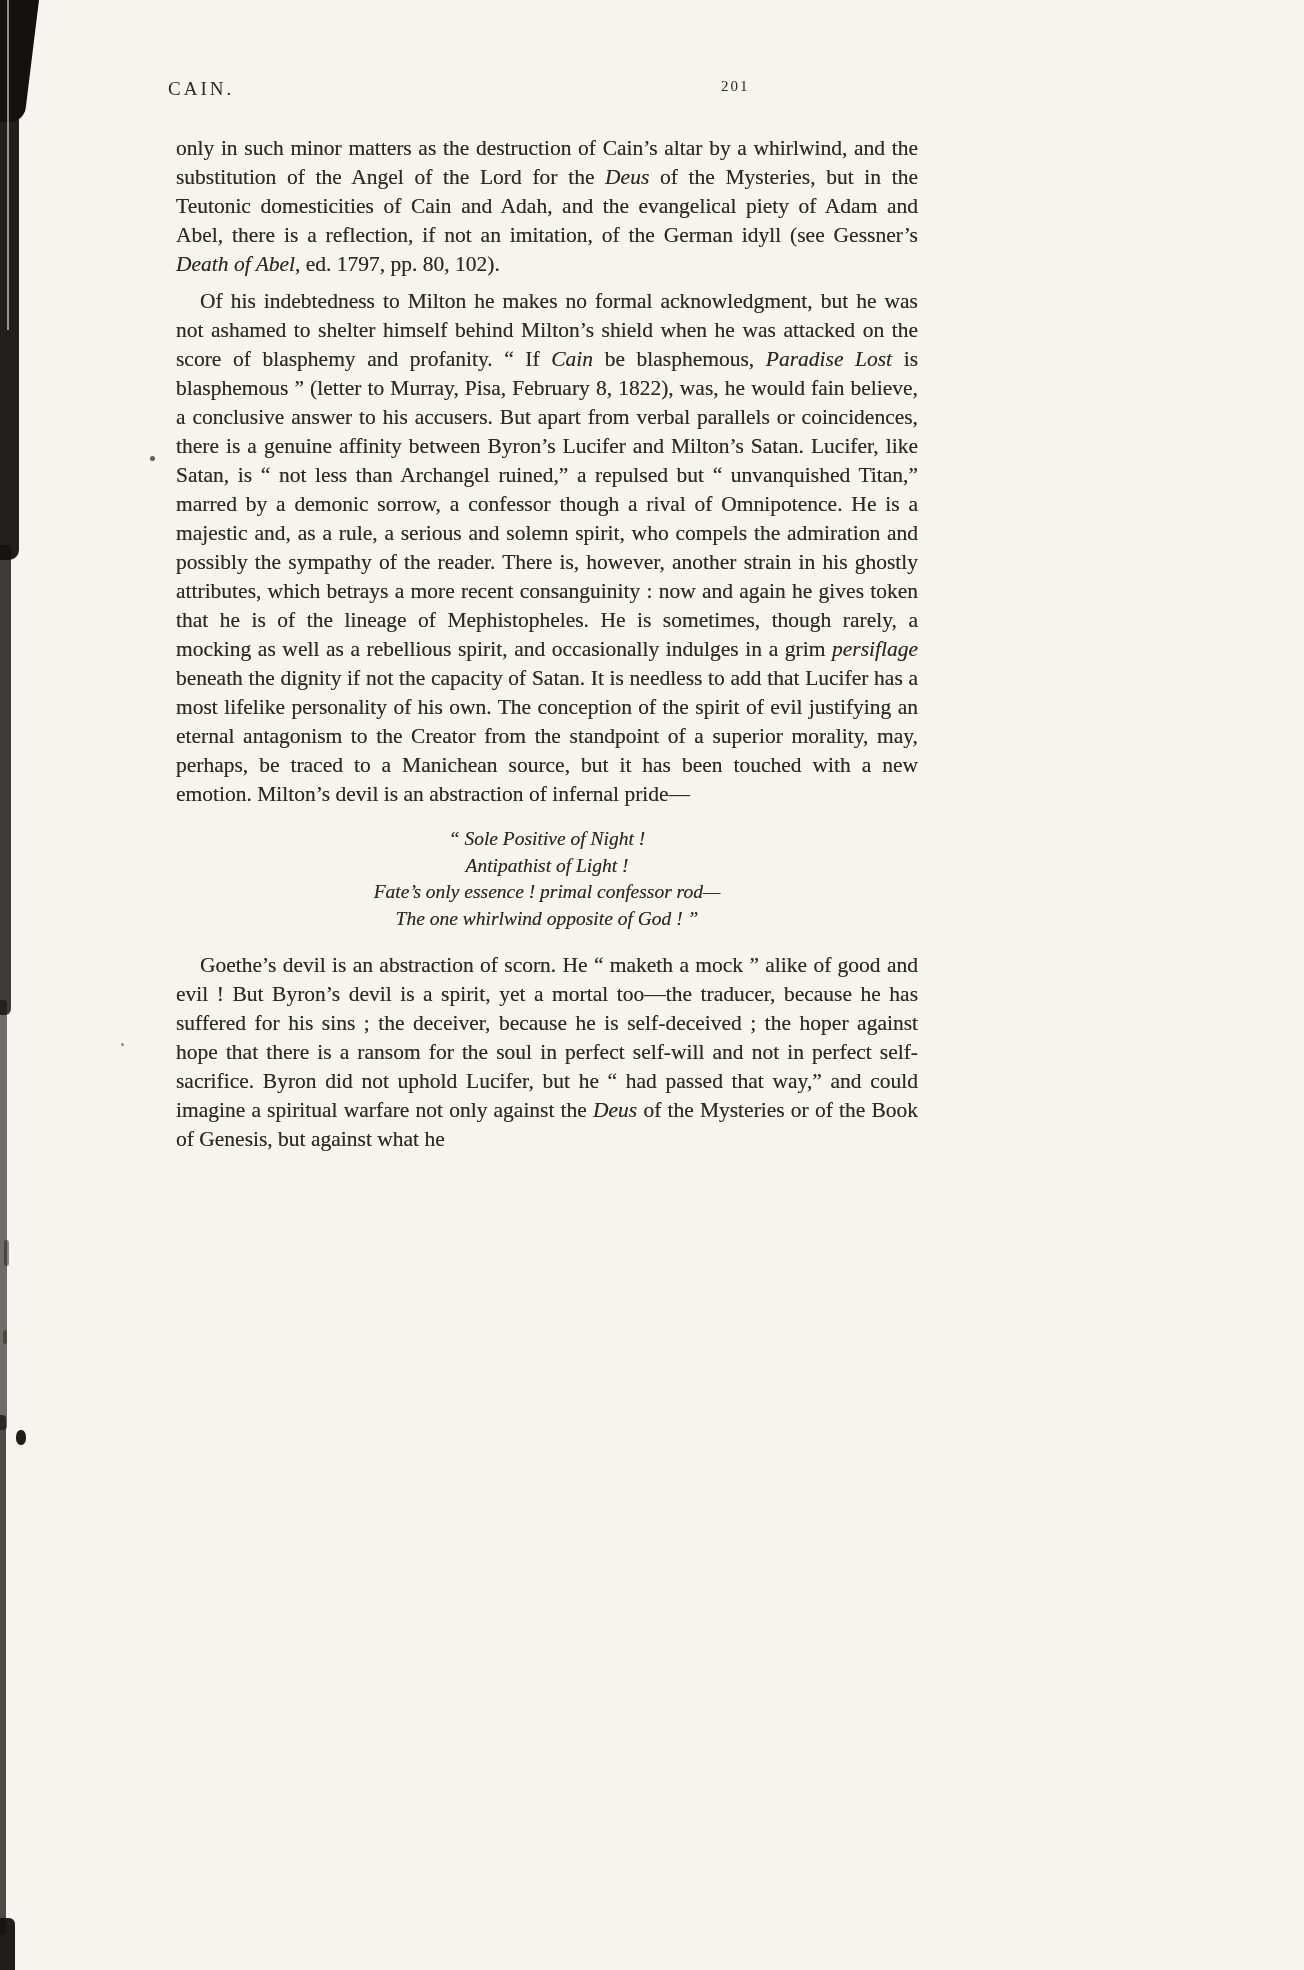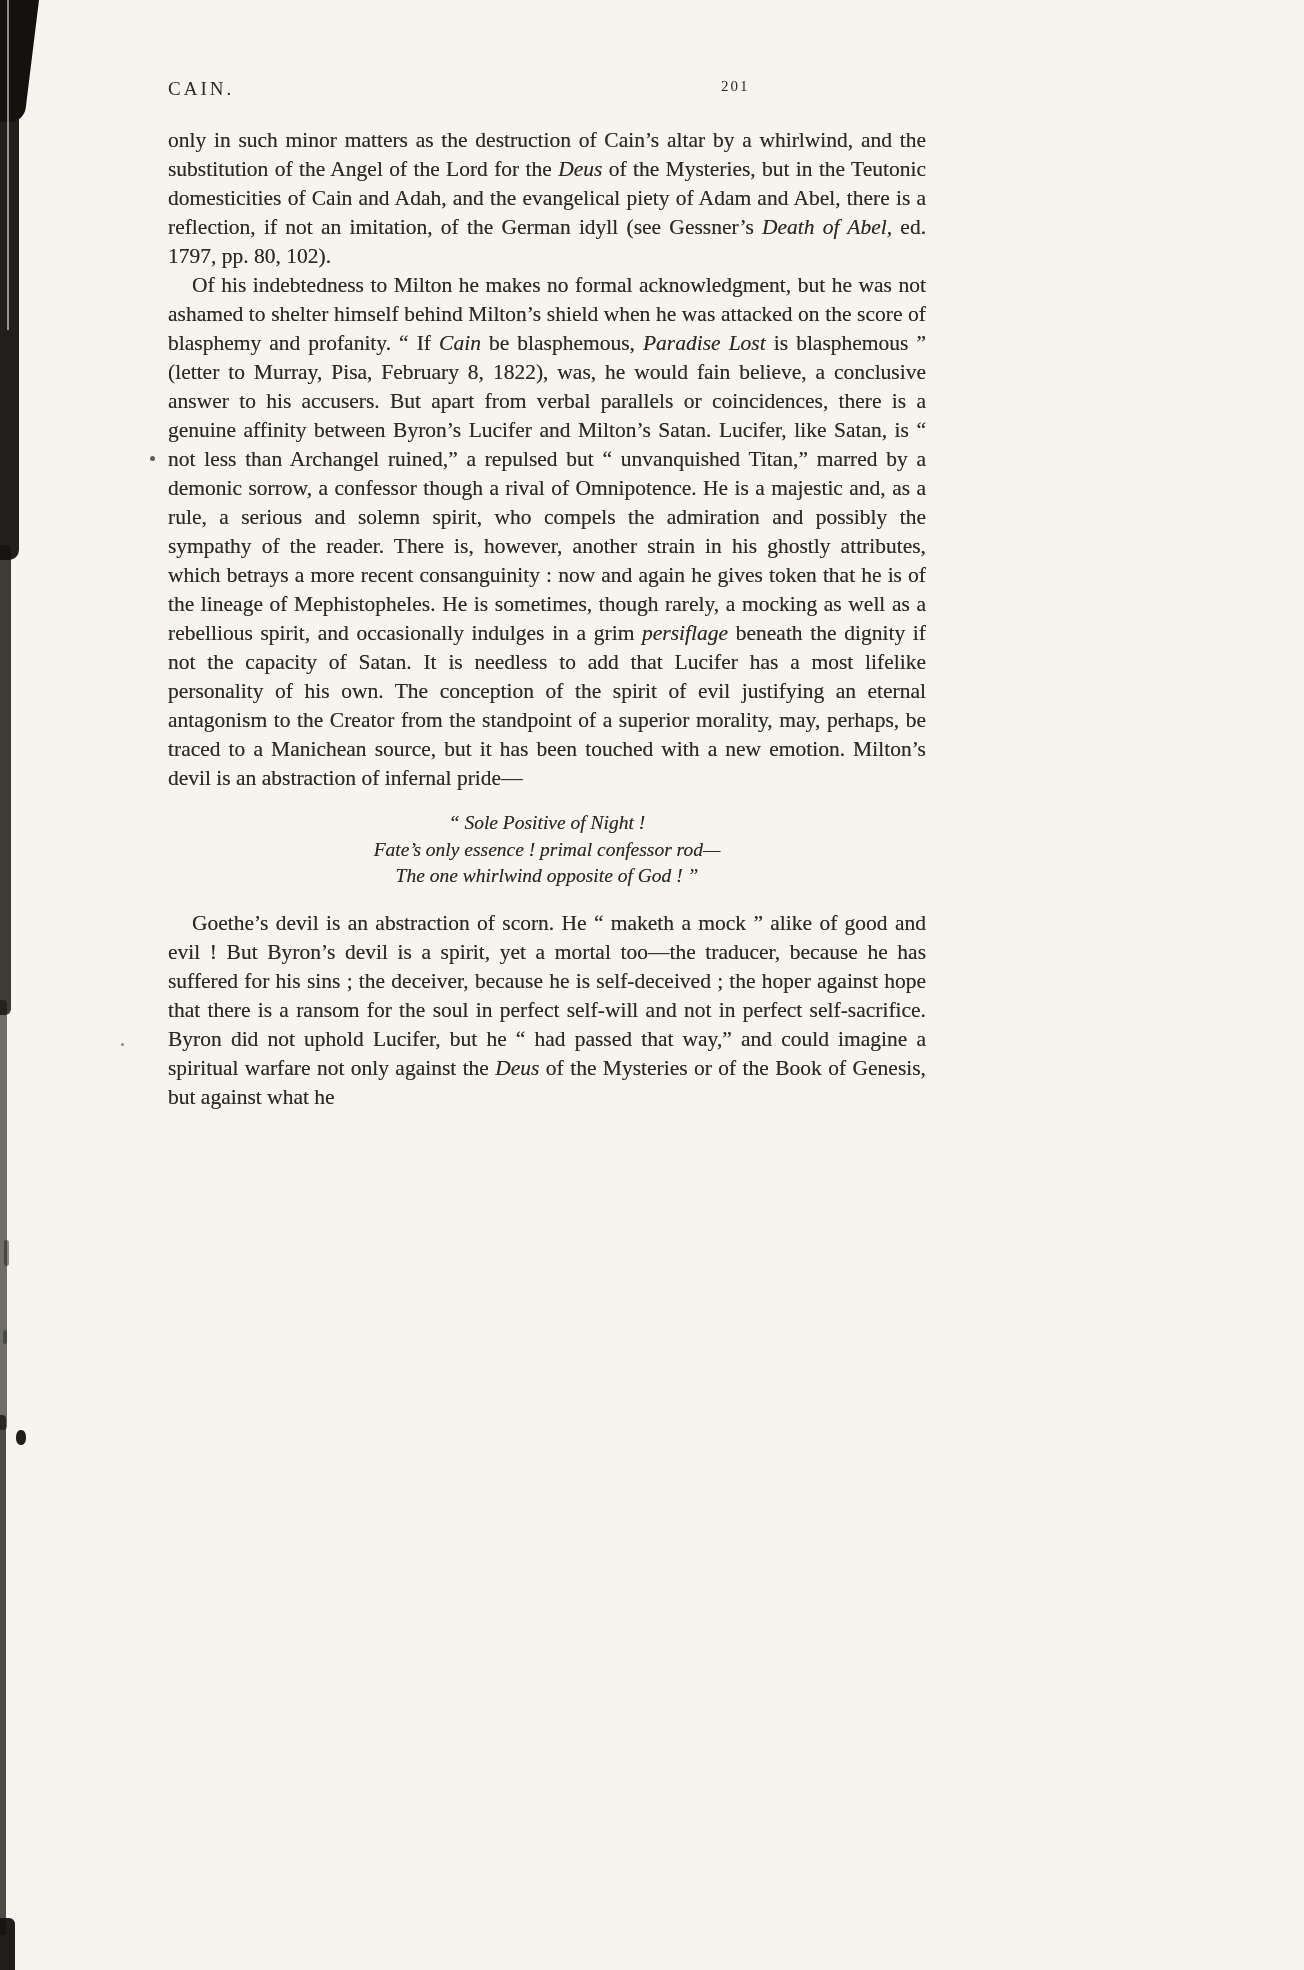--- a/index.html
+++ b/index.html
@@ -45,21 +45,21 @@
     position:absolute;left:553px;top:0;
     font-size:15px;letter-spacing:2px;color:var(--ink);
   }
   
   .text-block{
     position:absolute;left:168px;top:126px;width:758px;
     font-size:21.5px;line-height:29px;
     text-align:justify;
     text-shadow:0 0 .3px rgba(43,42,38,.55);
   }
-  .text-block p{margin:0;padding:0;}
+  .text-block p{margin:8px;padding:0;}
   .text-block p.indent{text-indent:24px;}
   .text-block i{font-style:italic;}
   .verse{
     text-align:center;
     font-size:19.5px;line-height:26.5px;
     margin:17px 0 19px 0;
     font-style:italic;
   }
 </style>
 </head>
@@ -85,19 +85,20 @@
   <div class="header">
     <span class="running-title">CAIN.</span>
     <span class="page-number">201</span>
   </div>
 
   <div class="text-block" id="text-block">
       <p class=""><span>only in such minor matters as the destruction of Cain’s altar by a whirlwind, and the substitution of the Angel of the Lord for the </span><i>Deus</i><span> of the Mysteries, but in the Teutonic domesticities of Cain and Adah, and the evangelical piety of Adam and Abel, there is a reflection, if not an imitation, of the German idyll (see Gessner’s </span><i>Death of Abel,</i><span> ed. 1797, pp. 80, 102).</span></p>
       <p class="indent"><span>Of his indebtedness to Milton he makes no formal acknowledgment, but he was not ashamed to shelter himself behind Milton’s shield when he was attacked on the score of blasphemy and profanity. “ If </span><i>Cain</i><span> be blasphemous, </span><i>Paradise Lost</i><span> is blasphemous ” (letter to Murray, Pisa, February 8, 1822), was, he would fain believe, a conclusive answer to his accusers. But apart from verbal parallels or coincidences, there is a genuine affinity between Byron’s Lucifer and Milton’s Satan. Lucifer, like Satan, is “ not less than Archangel ruined,” a repulsed but “ unvanquished Titan,” marred by a demonic sorrow, a confessor though a rival of Omnipotence. He is a majestic and, as a rule, a serious and solemn spirit, who compels the admiration and possibly the sympathy of the reader. There is, however, another strain in his ghostly attributes, which betrays a more recent consanguinity : now and again he gives token that he is of the lineage of Mephistopheles. He is sometimes, though rarely, a mocking as well as a rebellious spirit, and occasionally indulges in a grim </span><i>persiflage</i><span> beneath the dignity if not the capacity of Satan. It is needless to add that Lucifer has a most lifelike personality of his own. The conception of the spirit of evil justifying an eternal antagonism to the Creator from the standpoint of a superior morality, may, perhaps, be traced to a Manichean source, but it has been touched with a new emotion. Milton’s devil is an abstraction of infernal pride—</span></p>
       <div class="verse">
         <div class="verse-line">“ Sole Positive of Night !</div>
+        <div class="verse-line">Antipathist of Light !</div>
         <div class="verse-line">Fate’s only essence ! primal confessor rod—</div>
         <div class="verse-line">The one whirlwind opposite of God ! ”</div>
       </div>
       <p class="indent"><span>Goethe’s devil is an abstraction of scorn. He “ maketh a mock ” alike of good and evil ! But Byron’s devil is a spirit, yet a mortal too—the traducer, because he has suffered for his sins ; the deceiver, because he is self-deceived ; the hoper against hope that there is a ransom for the soul in perfect self-will and not in perfect self-sacrifice. Byron did not uphold Lucifer, but he “ had passed that way,” and could imagine a spiritual warfare not only against the </span><i>Deus</i><span> of the Mysteries or of the Book of Genesis, but against what he</span></p>
     </div>
 
 </div>
 
 </body></html>

